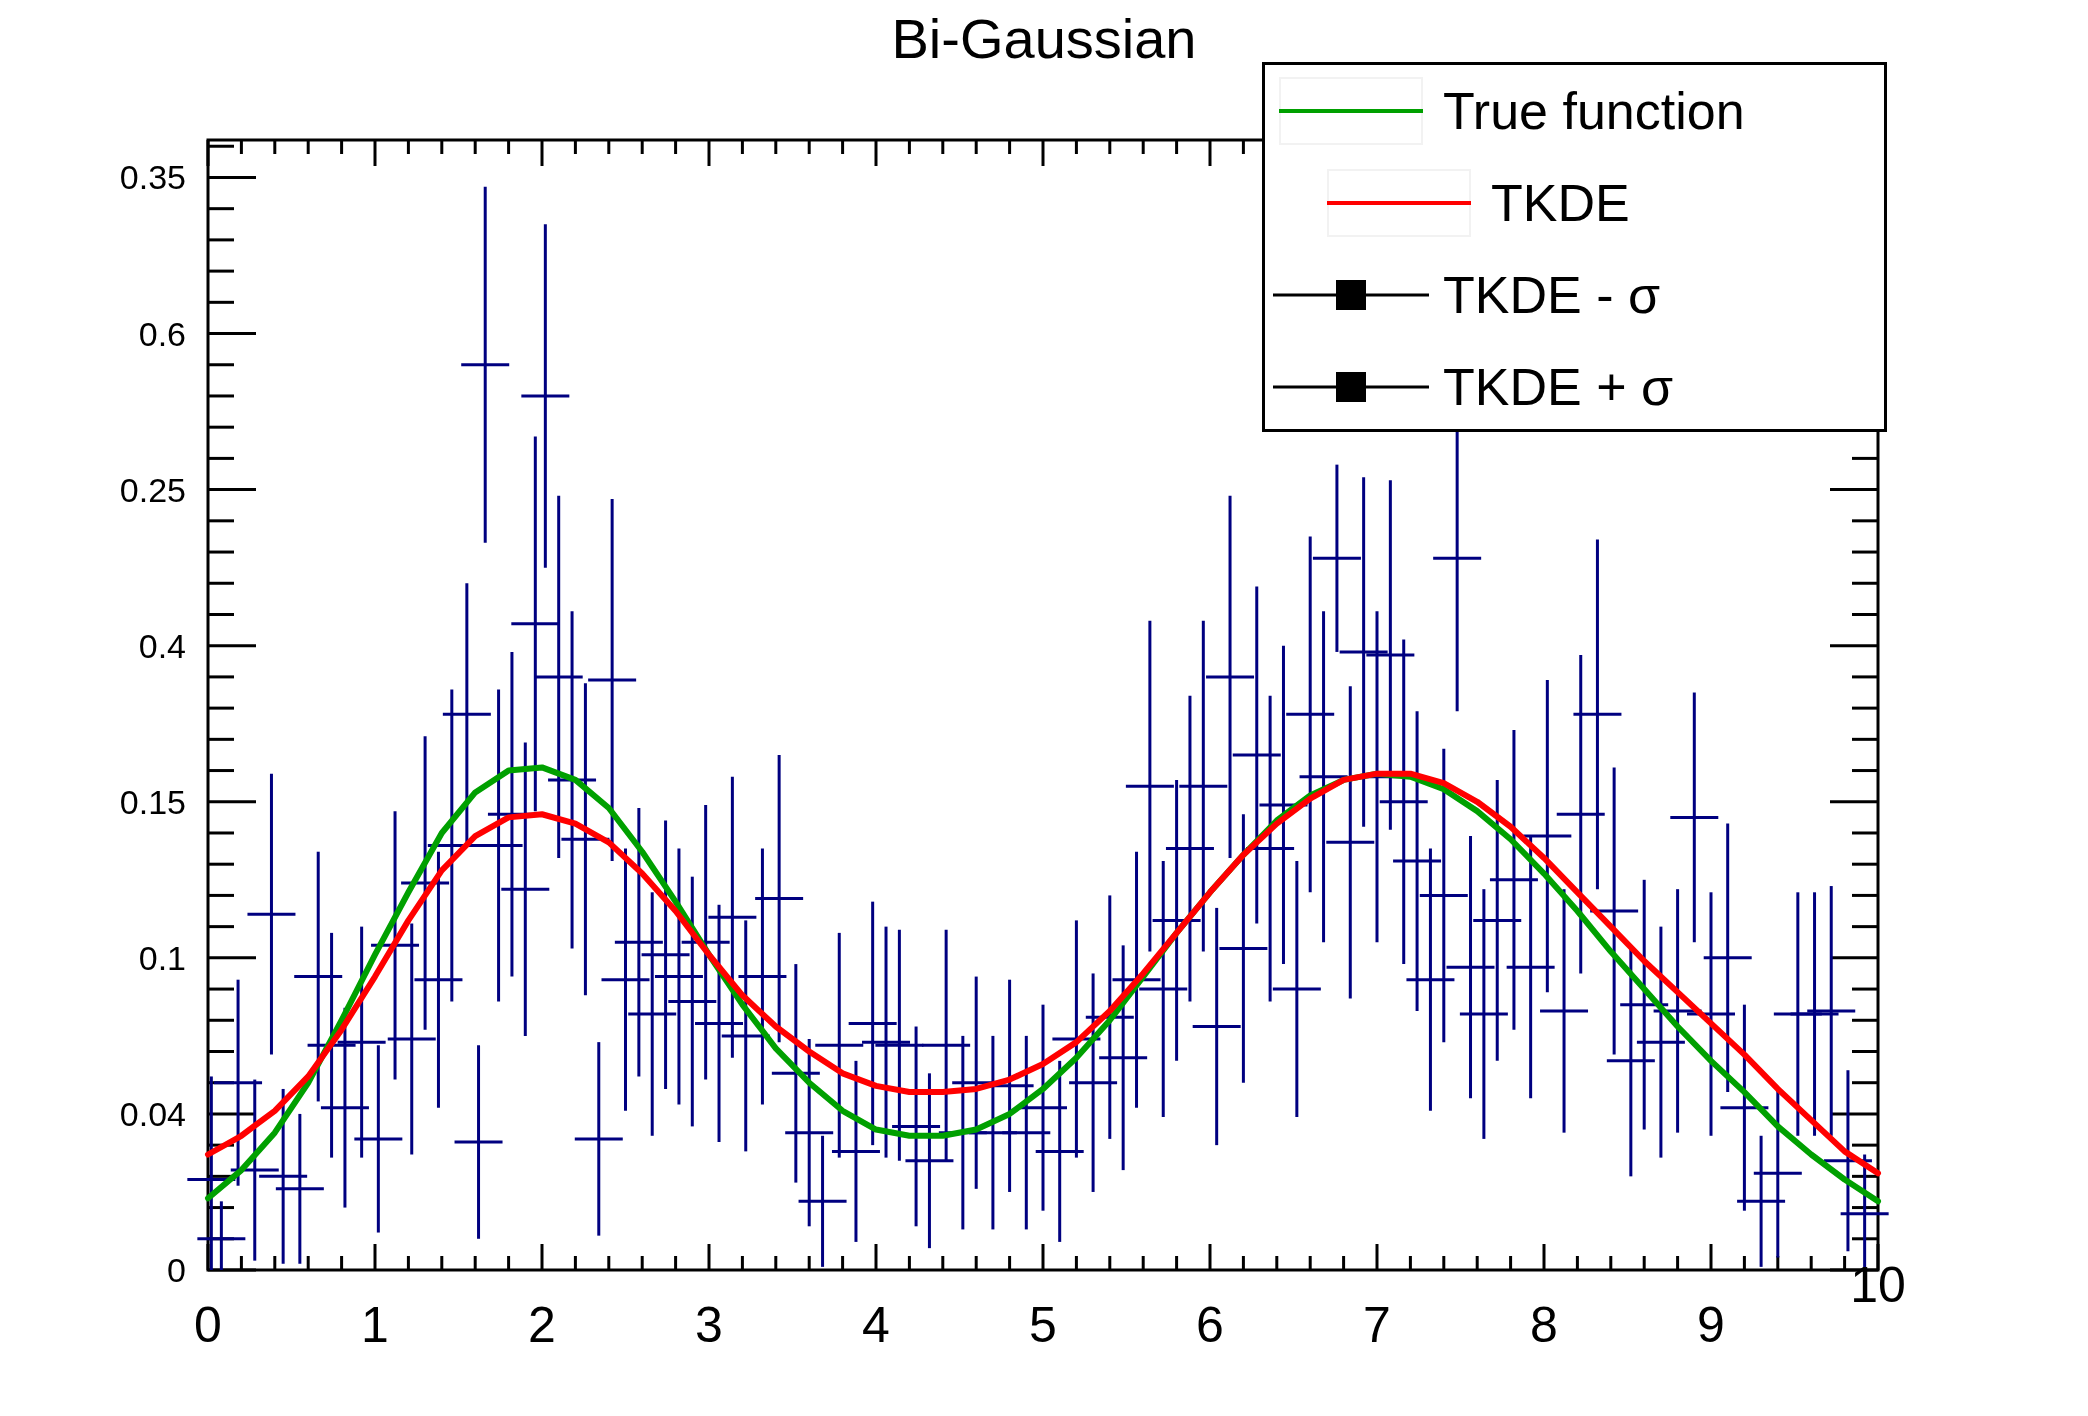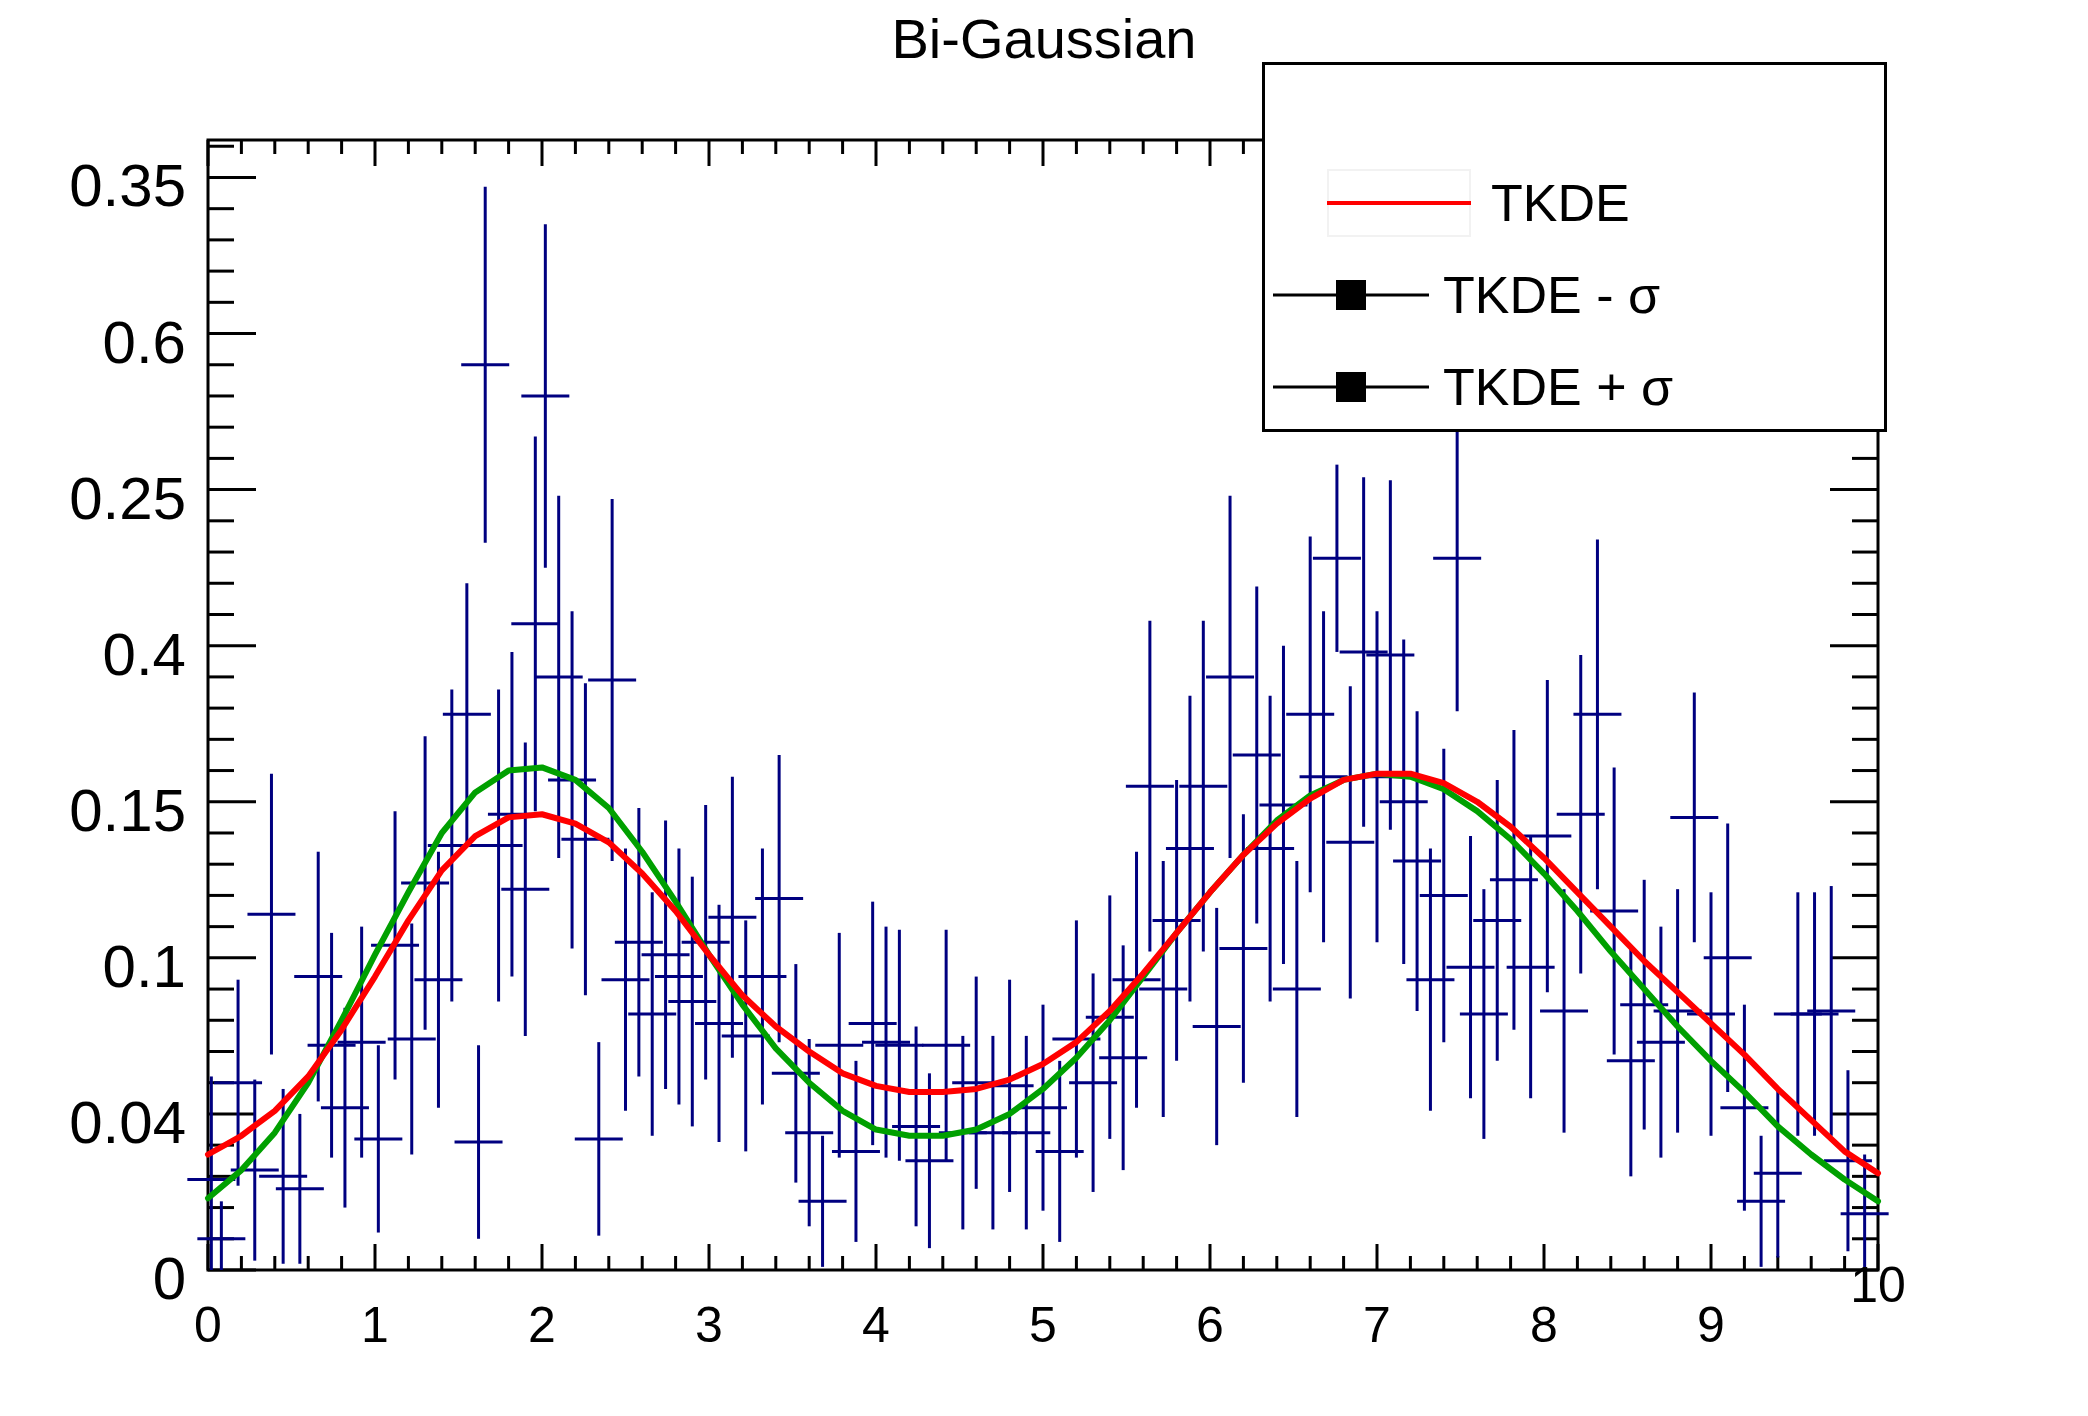--- a/index.html
+++ b/index.html
@@ -24,27 +24,26 @@
     font-family: "Liberation Sans", sans-serif;
     letter-spacing: 0px;
   }
   
   #chart-svg {
     position: absolute;
     left: 0; top: 0;
   }
   .ytick-label {
     position: absolute;
-    font-size: 60px;
+    font-size: 34px;
     color: #000;
     text-align: center;
     transform: translateY(-50%);
     font-family: "Liberation Sans", sans-serif;
     white-space: nowrap;
-    margin-top: 8px;
   }
   .xtick-label {
     position: absolute;
     font-size: 50px;
     color: #000;
     text-align: center;
     transform: translateX(-50%);
     font-family: "Liberation Sans", sans-serif;
     white-space: nowrap;
   }
@@ -778,20 +777,27 @@
       <div class="xtick-label" style="left: 876px; top: 1296px;">4</div>
       <div class="xtick-label" style="left: 1043px; top: 1296px;">5</div>
       <div class="xtick-label" style="left: 1210px; top: 1296px;">6</div>
       <div class="xtick-label" style="left: 1377px; top: 1296px;">7</div>
       <div class="xtick-label" style="left: 1544px; top: 1296px;">8</div>
       <div class="xtick-label" style="left: 1711px; top: 1296px;">9</div>
       <div class="xtick-label" style="left: 1878px; top: 1256px;">10</div>
     </div>
 
   <div id="legend-box">
+    <div class="legend-row" style="top:0px;">
+      <div class="legend-key">
+        <div class="faintbox"></div>
+        <div class="hline" style="background:#00A000;"></div>
+      </div>
+      <div class="legend-label">True function</div>
+    </div>
     <div class="legend-row" style="top:92px;padding-left:48px;">
       <div class="legend-key">
         <div class="faintbox"></div>
         <div class="hline" style="background:#FF0000;"></div>
       </div>
       <div class="legend-label">TKDE</div>
     </div>
     <div class="legend-row" style="top:184px;">
       <div class="legend-key">
         <div class="thinline"></div>

